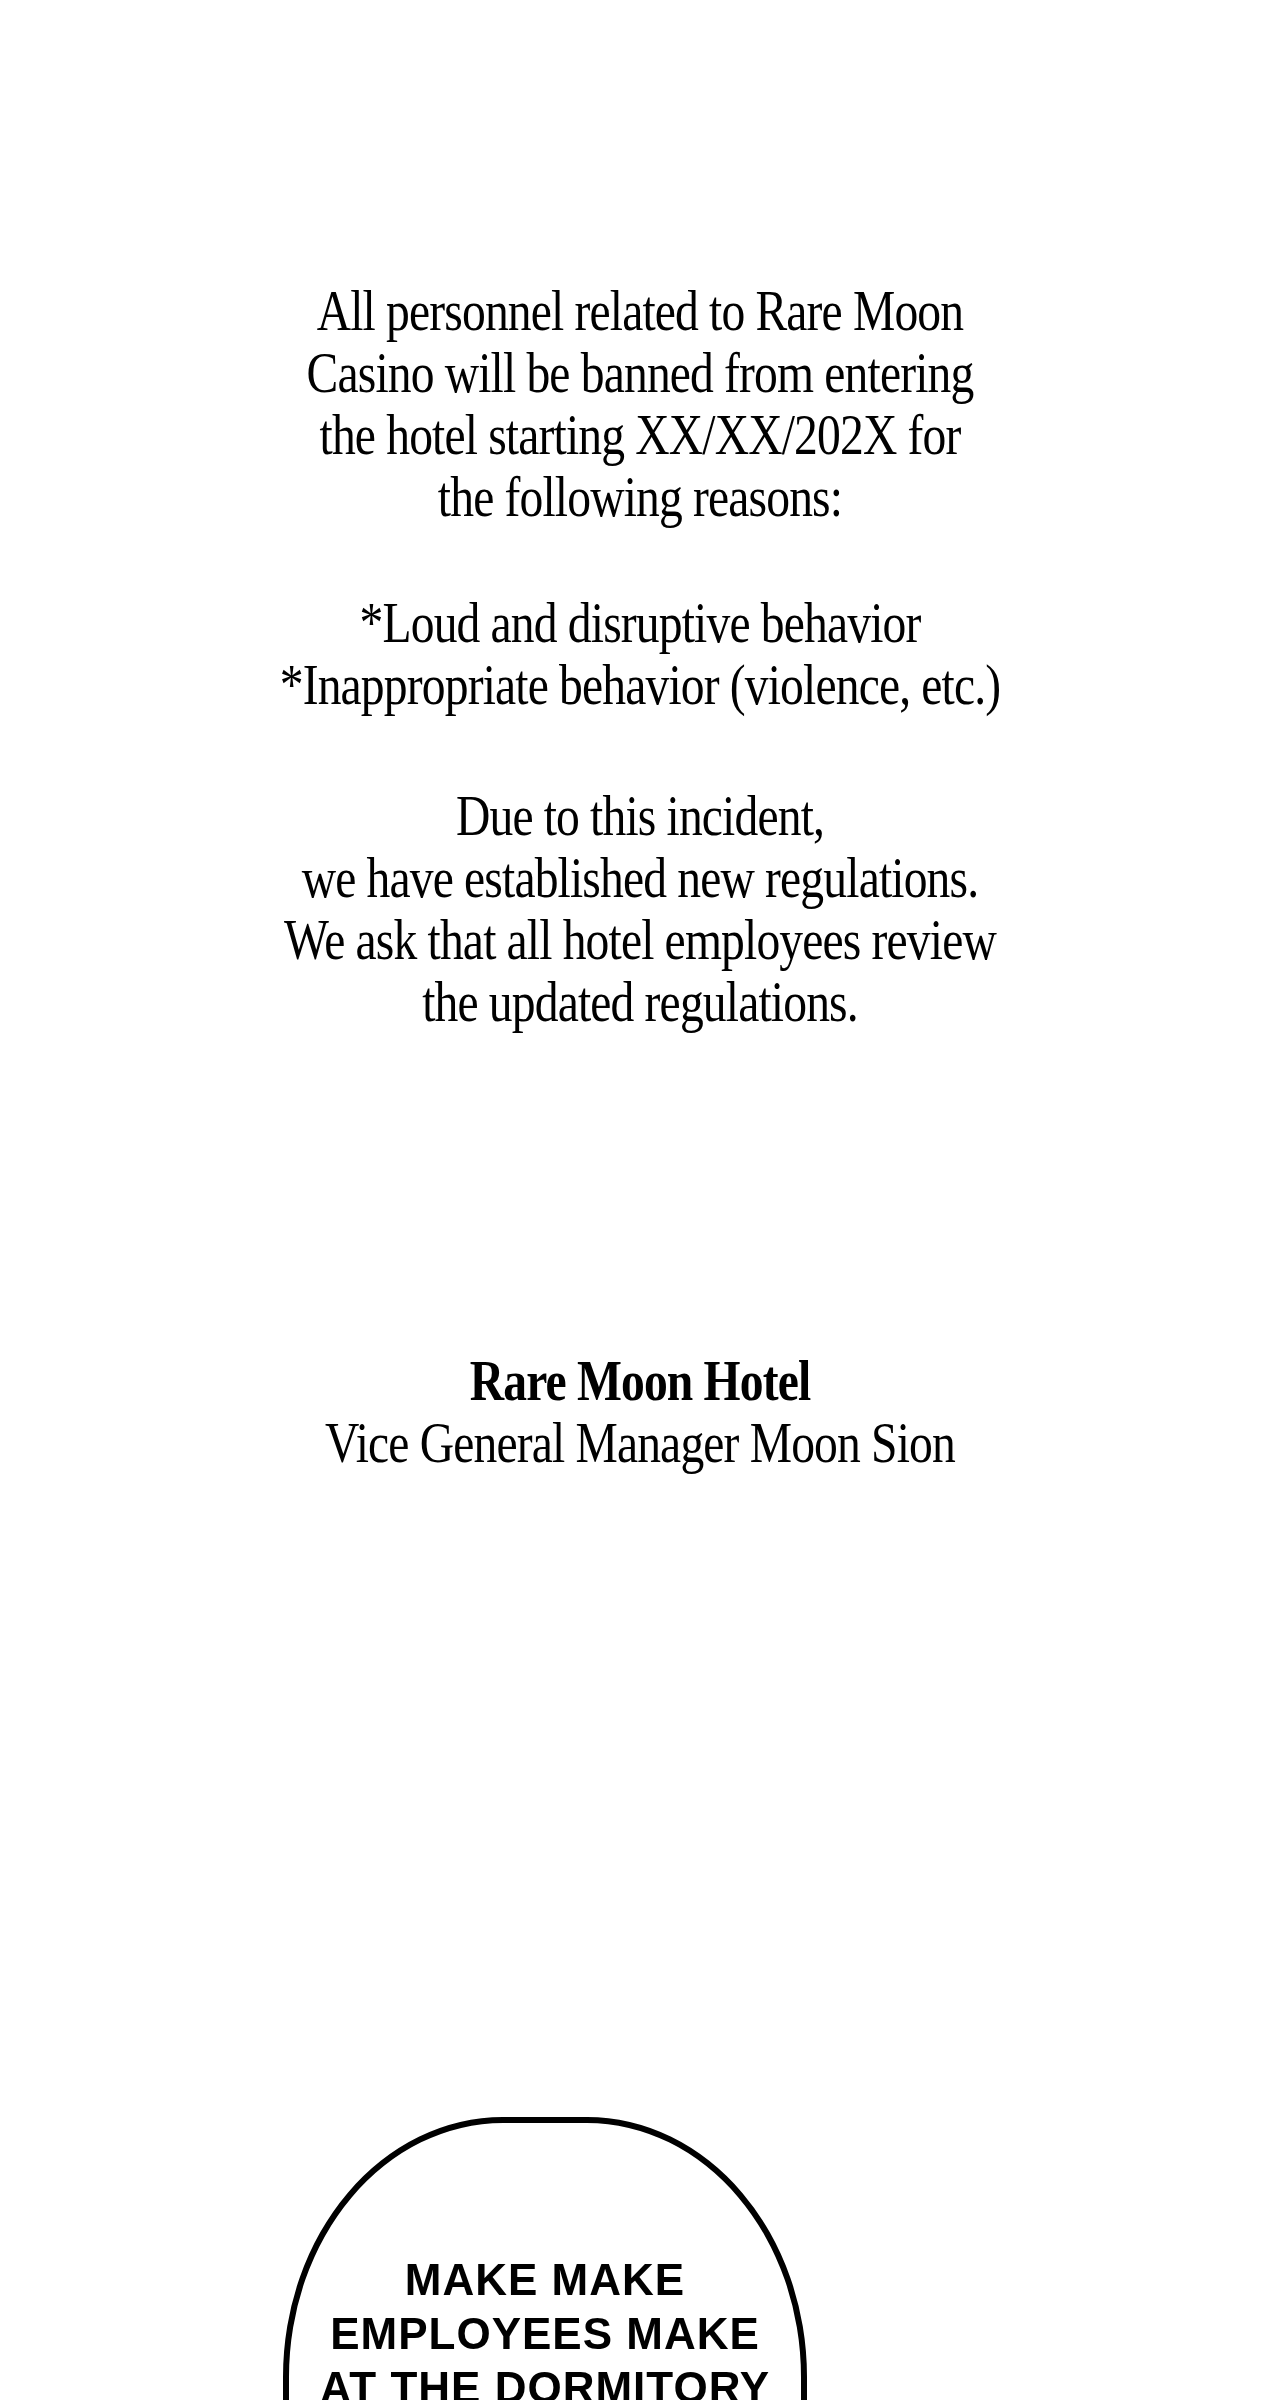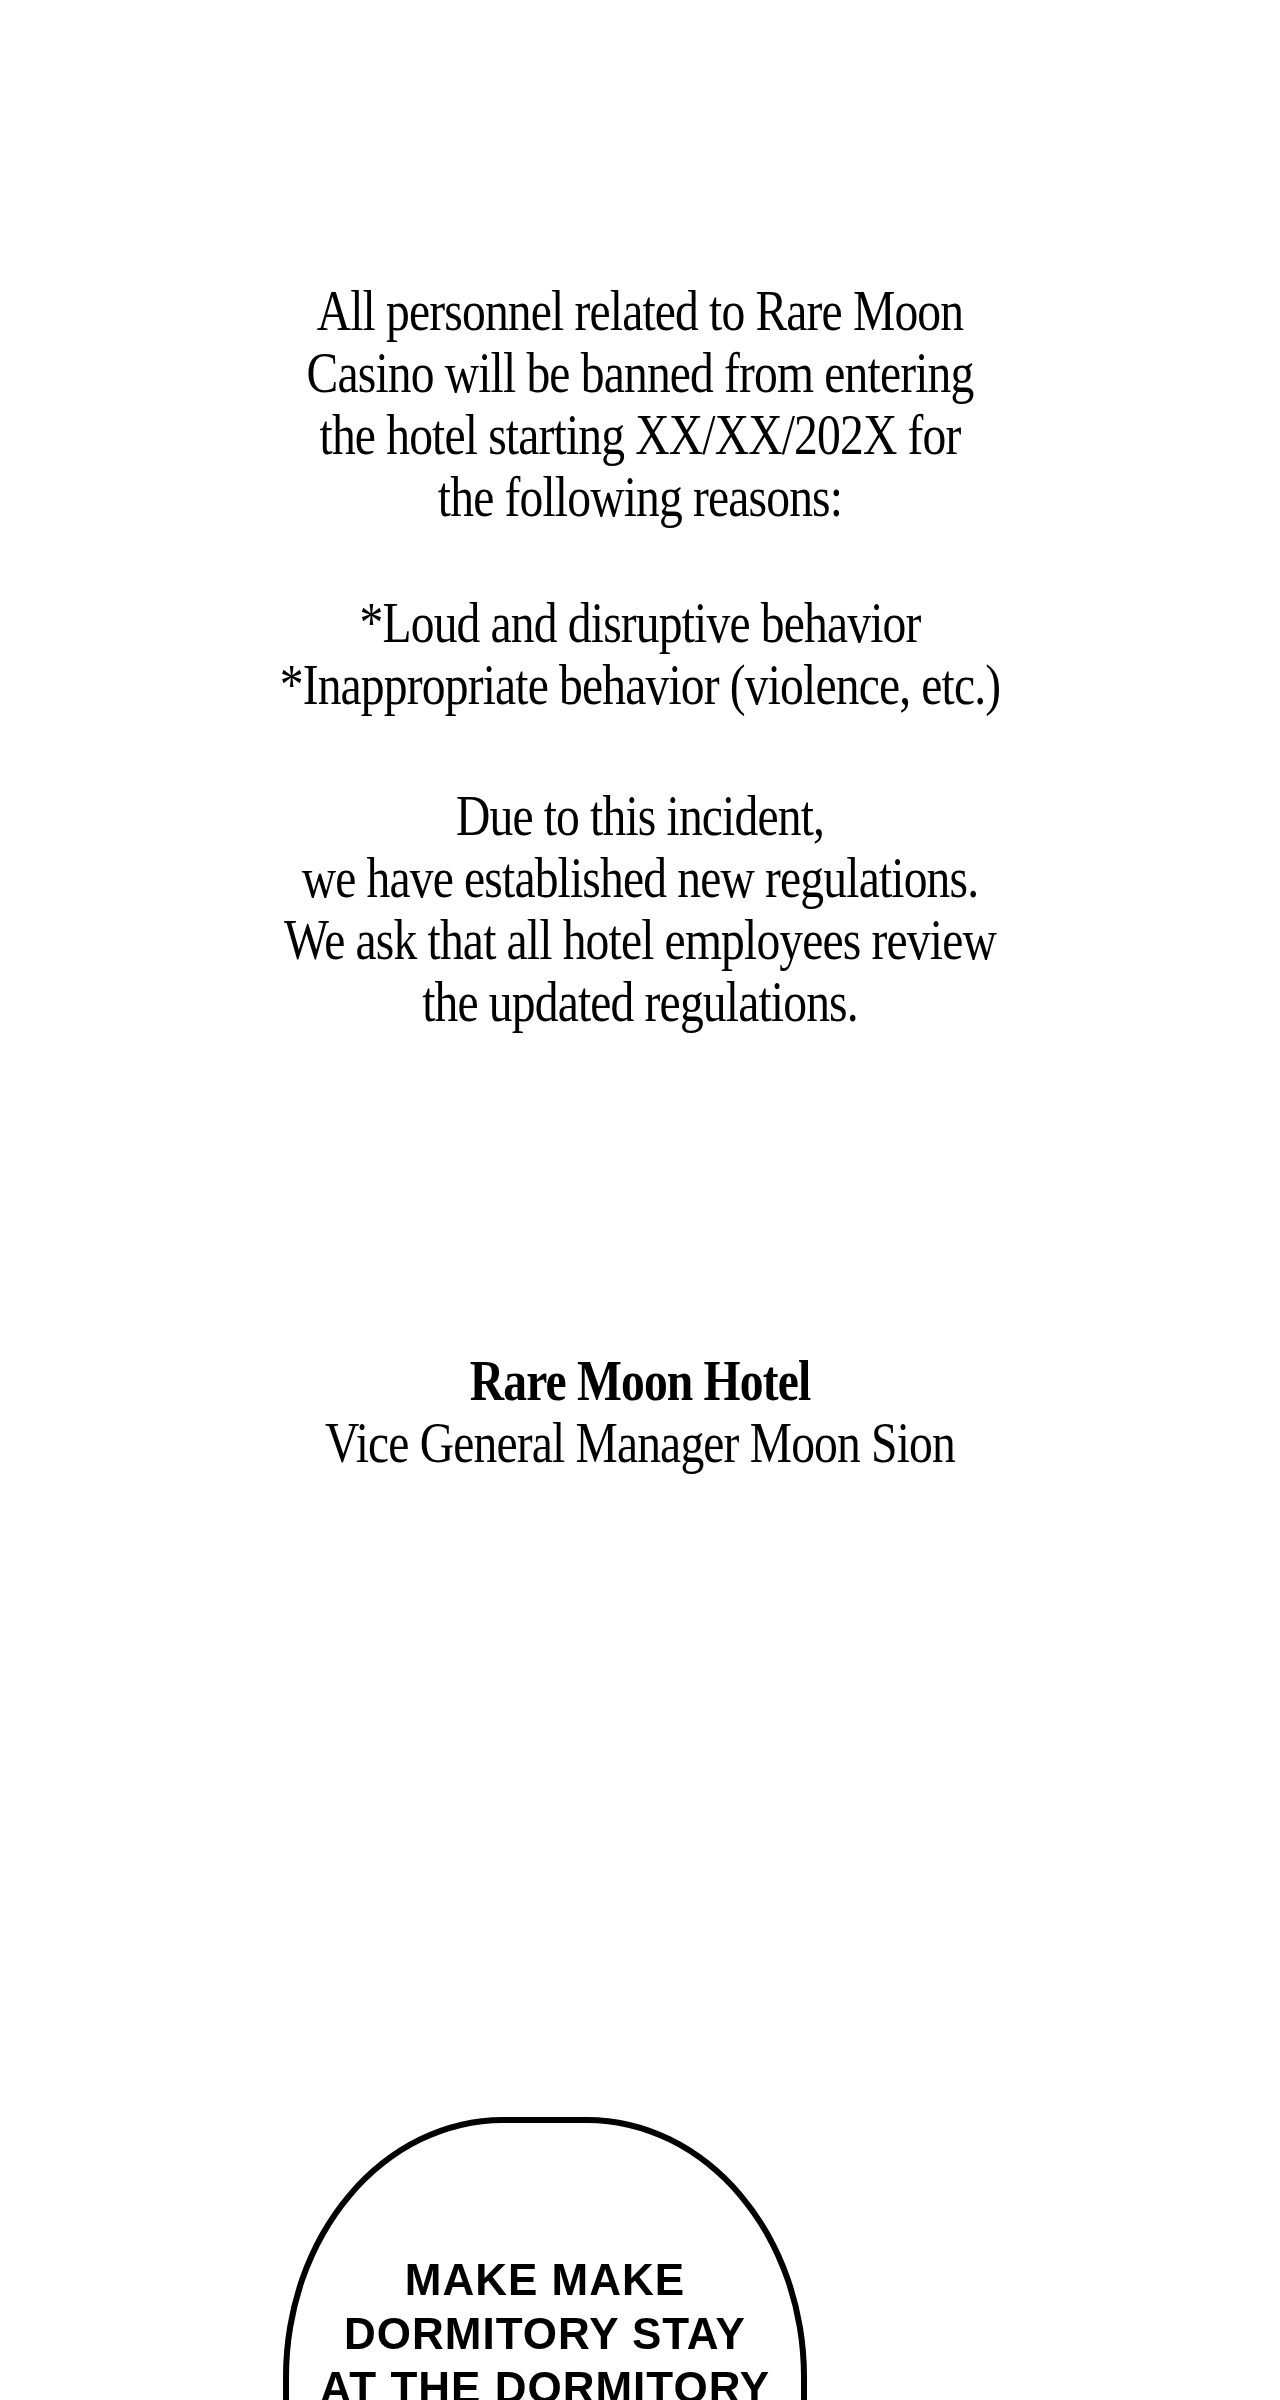--- a/index.html
+++ b/index.html
@@ -79,18 +79,18 @@
   </div>
 
   <div class="text-block block-signature" style="color: rgb(0, 0, 0);">
     <div class="sig-strong">Rare Moon Hotel</div>
     <div>Vice General Manager Moon Sion</div>
   </div>
 
   <div class="bubble" style="border-color: rgb(0, 0, 0);">
     <div class="bubble-text" style="color: rgb(0, 0, 0);">
       <div>MAKE MAKE</div>
-      <div>DORMITORY STAY</div>
+      <div>EMPLOYEES MAKE</div>
       <div>AT THE DORMITORY</div>
     </div>
   </div>
 
 </div>
 
 </body></html>

